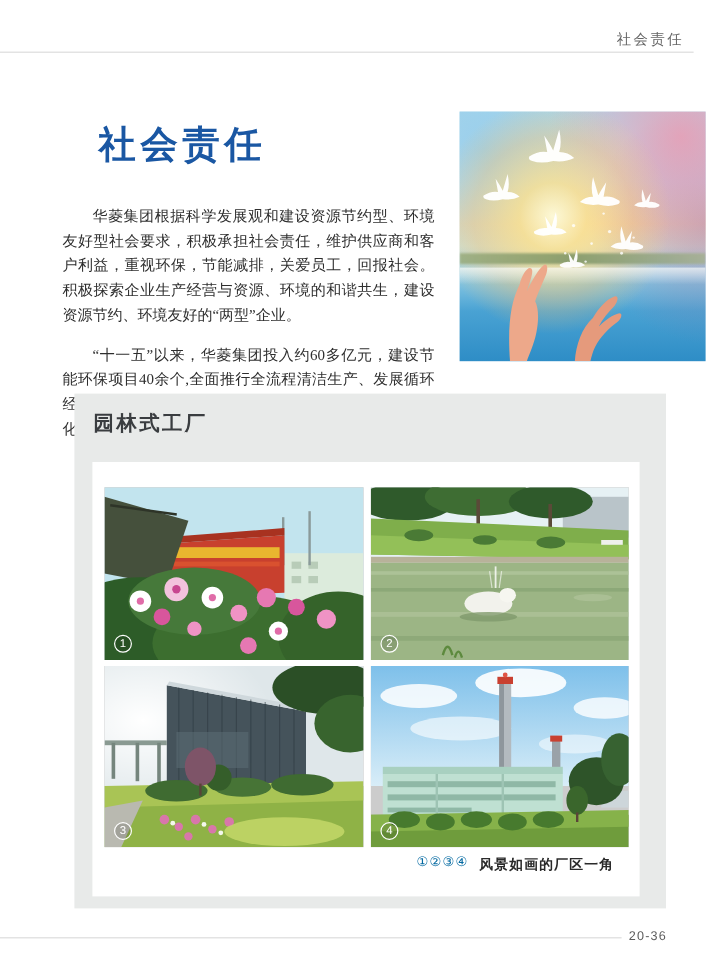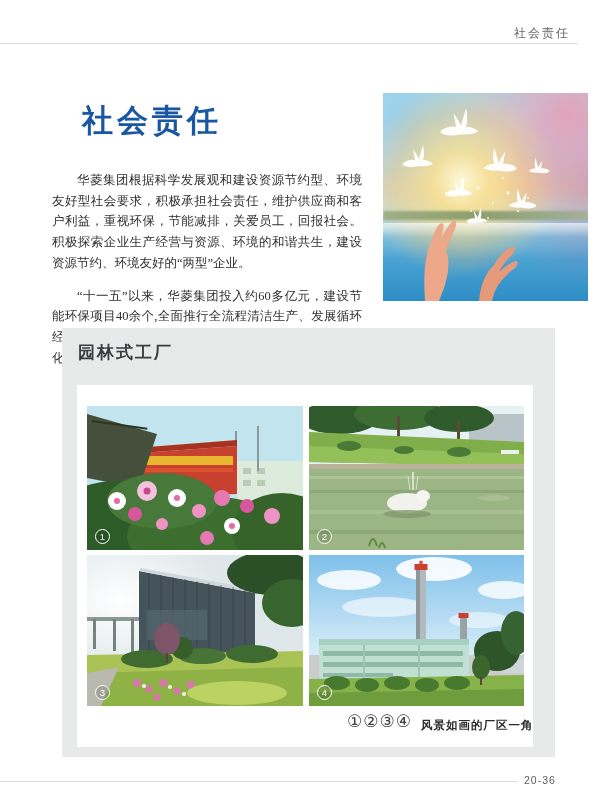--- a/index.html
+++ b/index.html
@@ -44,21 +44,21 @@
   .photo svg{display:block;width:100%;height:100%;}
   .photo-1{left:10px;top:21px;width:216px;height:144px;}
   .photo-2{left:232px;top:21px;width:215px;height:144px;}
   .photo-3{left:10px;top:170px;width:216px;height:151px;}
   .photo-4{left:232px;top:170px;width:215px;height:151px;}
   .photo-badge{position:absolute;left:8px;bottom:6px;width:13px;height:13px;border:1.5px solid #fff;
                border-radius:50%;color:#fff;font-size:9.5px;line-height:13px;text-align:center;
                font-family:"Liberation Sans","DejaVu Sans",sans-serif;background:rgba(0,0,0,.12);}
 
   .caption{position:absolute;left:270px;top:326px;white-space:nowrap;}
-  .caption-nums{font-size:17px;color:#404040;letter-spacing:1px;vertical-align:2px;
+  .caption-nums{font-size:11px;color:#0369a1;letter-spacing:1px;vertical-align:2px;
                 font-family:"DejaVu Sans","Liberation Sans",sans-serif;}
   .caption-text{font-size:11.5px;font-weight:bold;color:#2a2a2a;margin-left:9px;letter-spacing:1px;
                 font-family:"Liberation Sans","DejaVu Sans",sans-serif;}
 
   
   .footer-rule{position:absolute;top:781px;left:0;width:518px;height:1px;background:#dcdcdc;}
   .footer-page{position:absolute;top:774px;left:524px;font-size:10.5px;color:#5c5c5c;
                letter-spacing:1px;font-family:"Liberation Sans","DejaVu Sans",sans-serif;}
 </style>
 </head>

